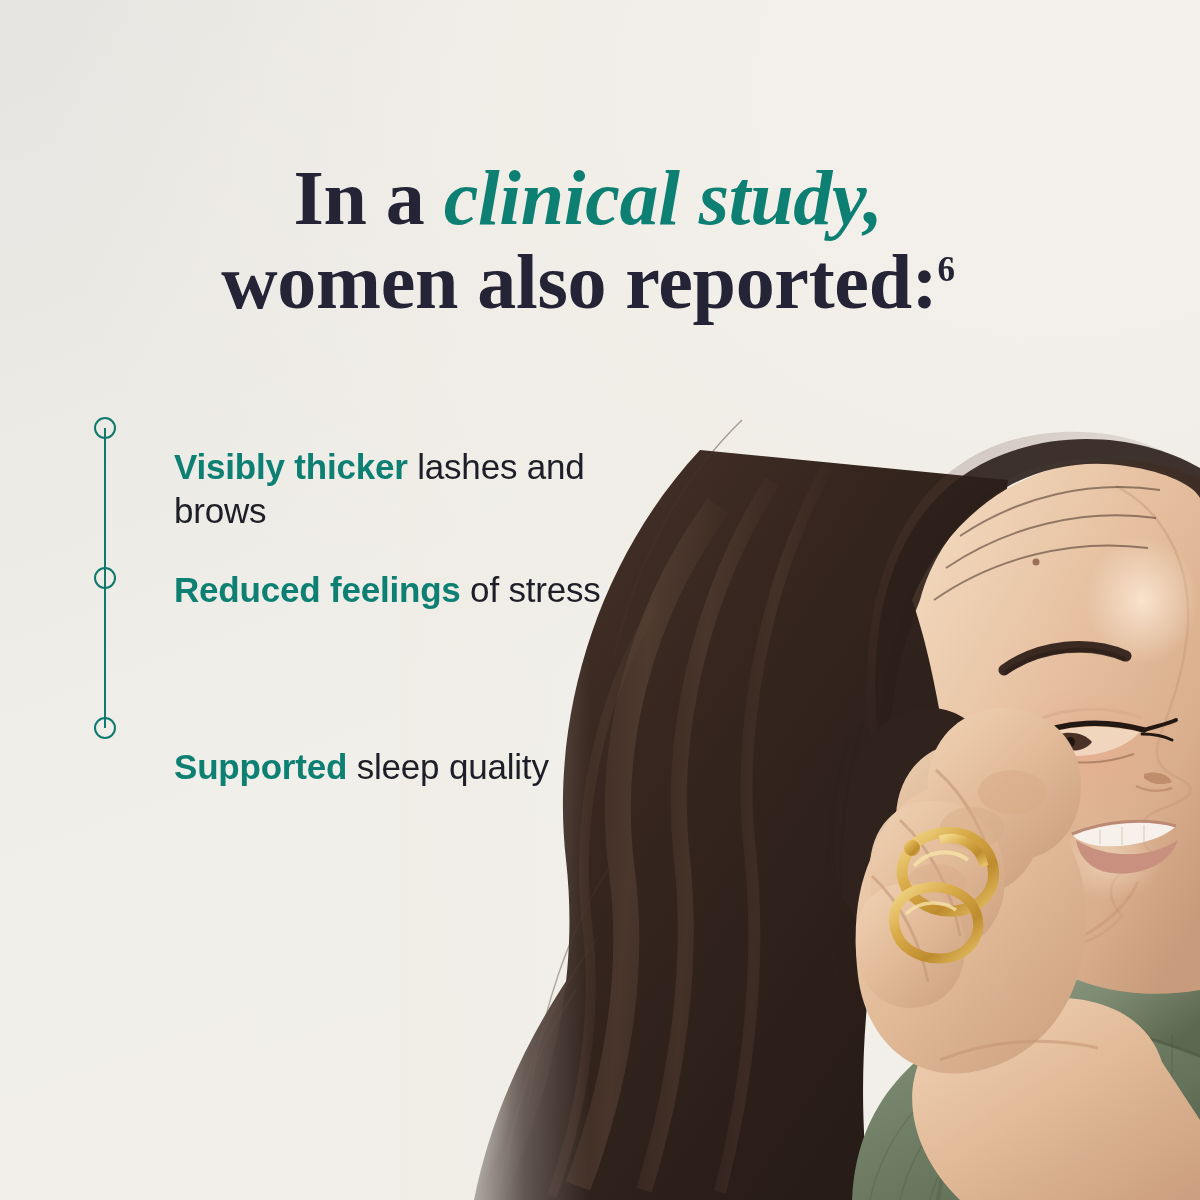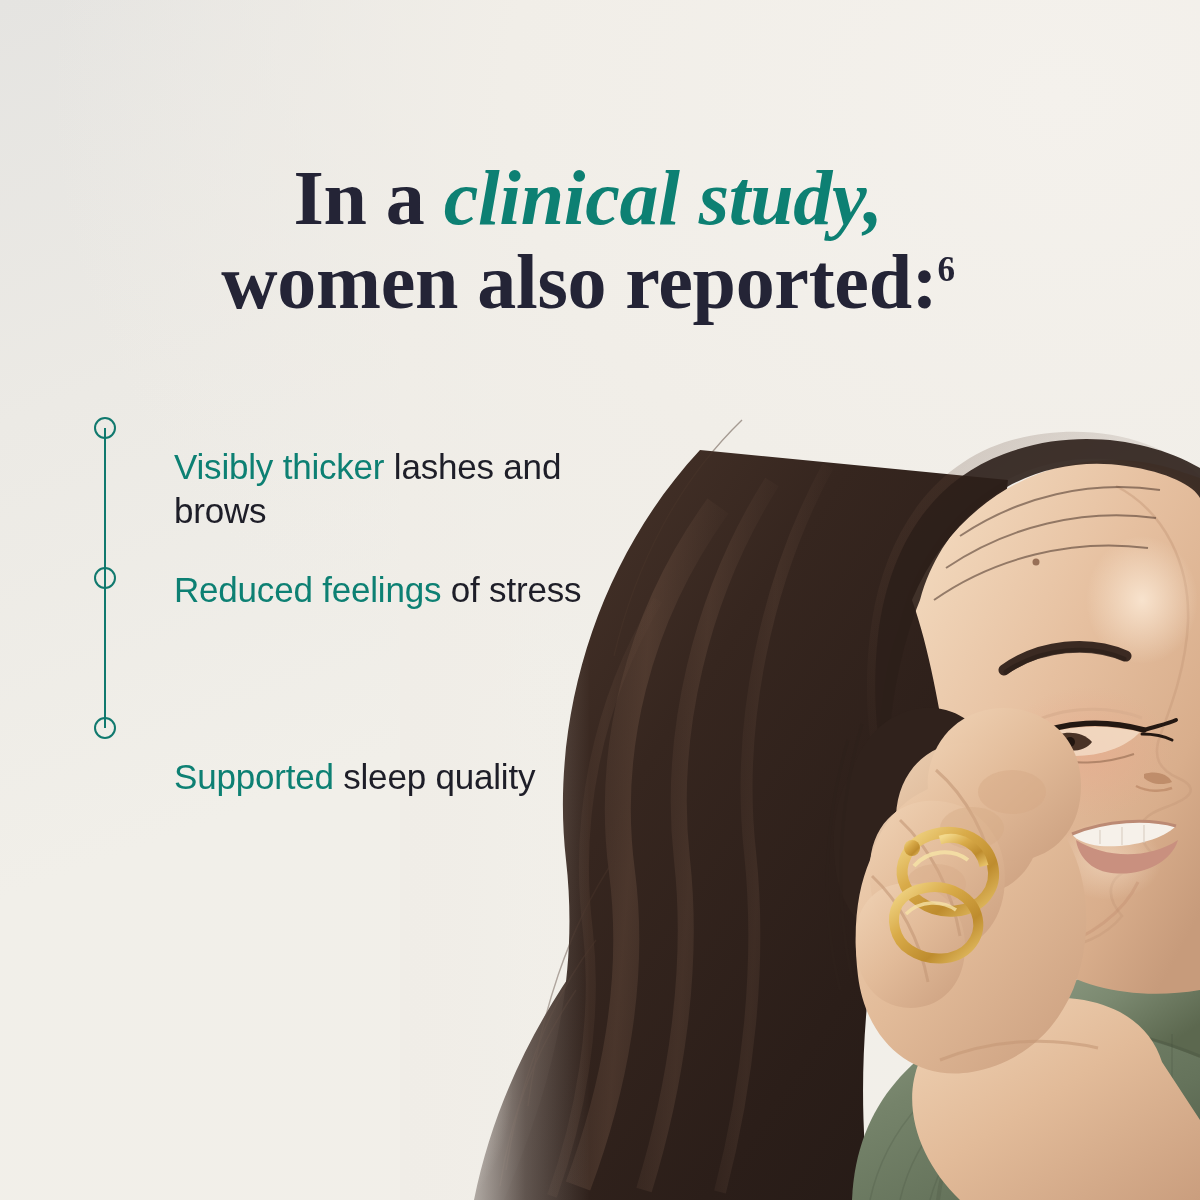--- a/index.html
+++ b/index.html
@@ -78,25 +78,25 @@
     left: 88px;
     width: 470px;
     font-size: 35px;
     line-height: 1.26;
     color: #1e1e28;
     font-weight: 400;
     letter-spacing: -0.2px;
   }
   .benefit .lead {
     color: #0d8073;
-    font-weight: 400;
+    font-weight: 700;
   }
   .benefit.b1 { top: 6px; }
   .benefit.b2 { top: 156px; margin-top: 8px; }
-  .benefit.b3 { top: 316px; }
+  .benefit.b3 { top: 306px; }
 
   
   .photo {
     position: absolute;
     left: 400px;
     top: 300px;
     width: 800px;
     height: 900px;
     overflow: hidden;
   }

